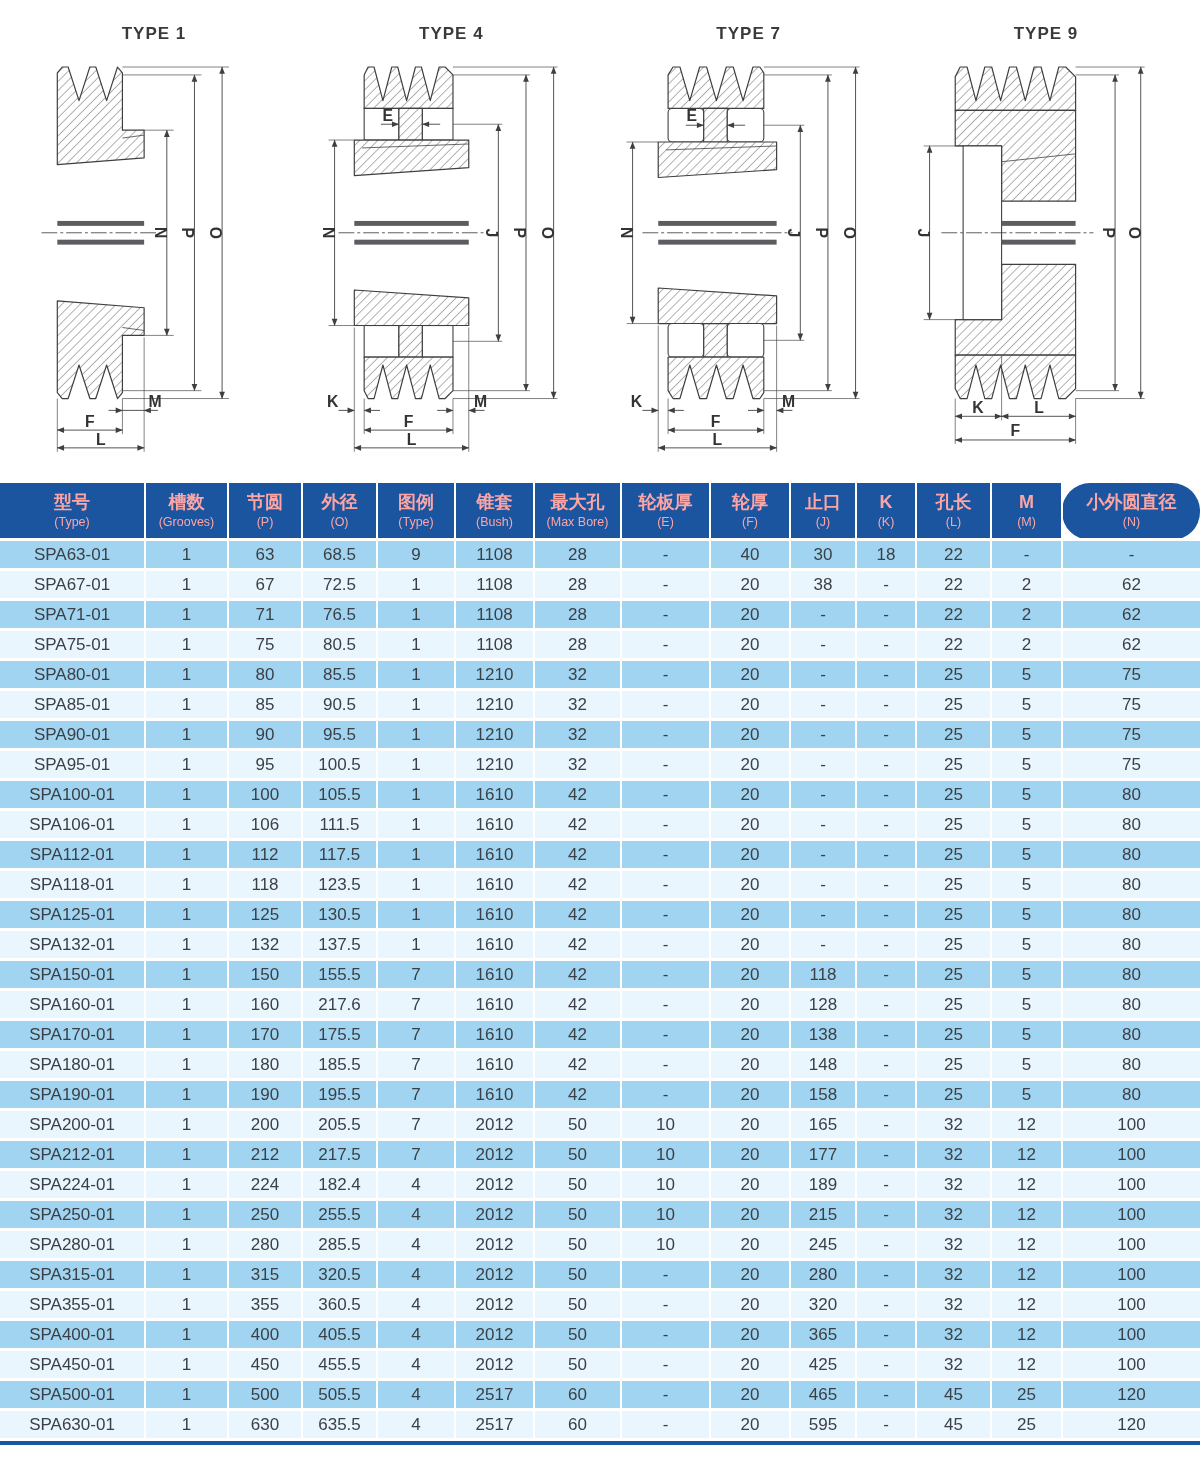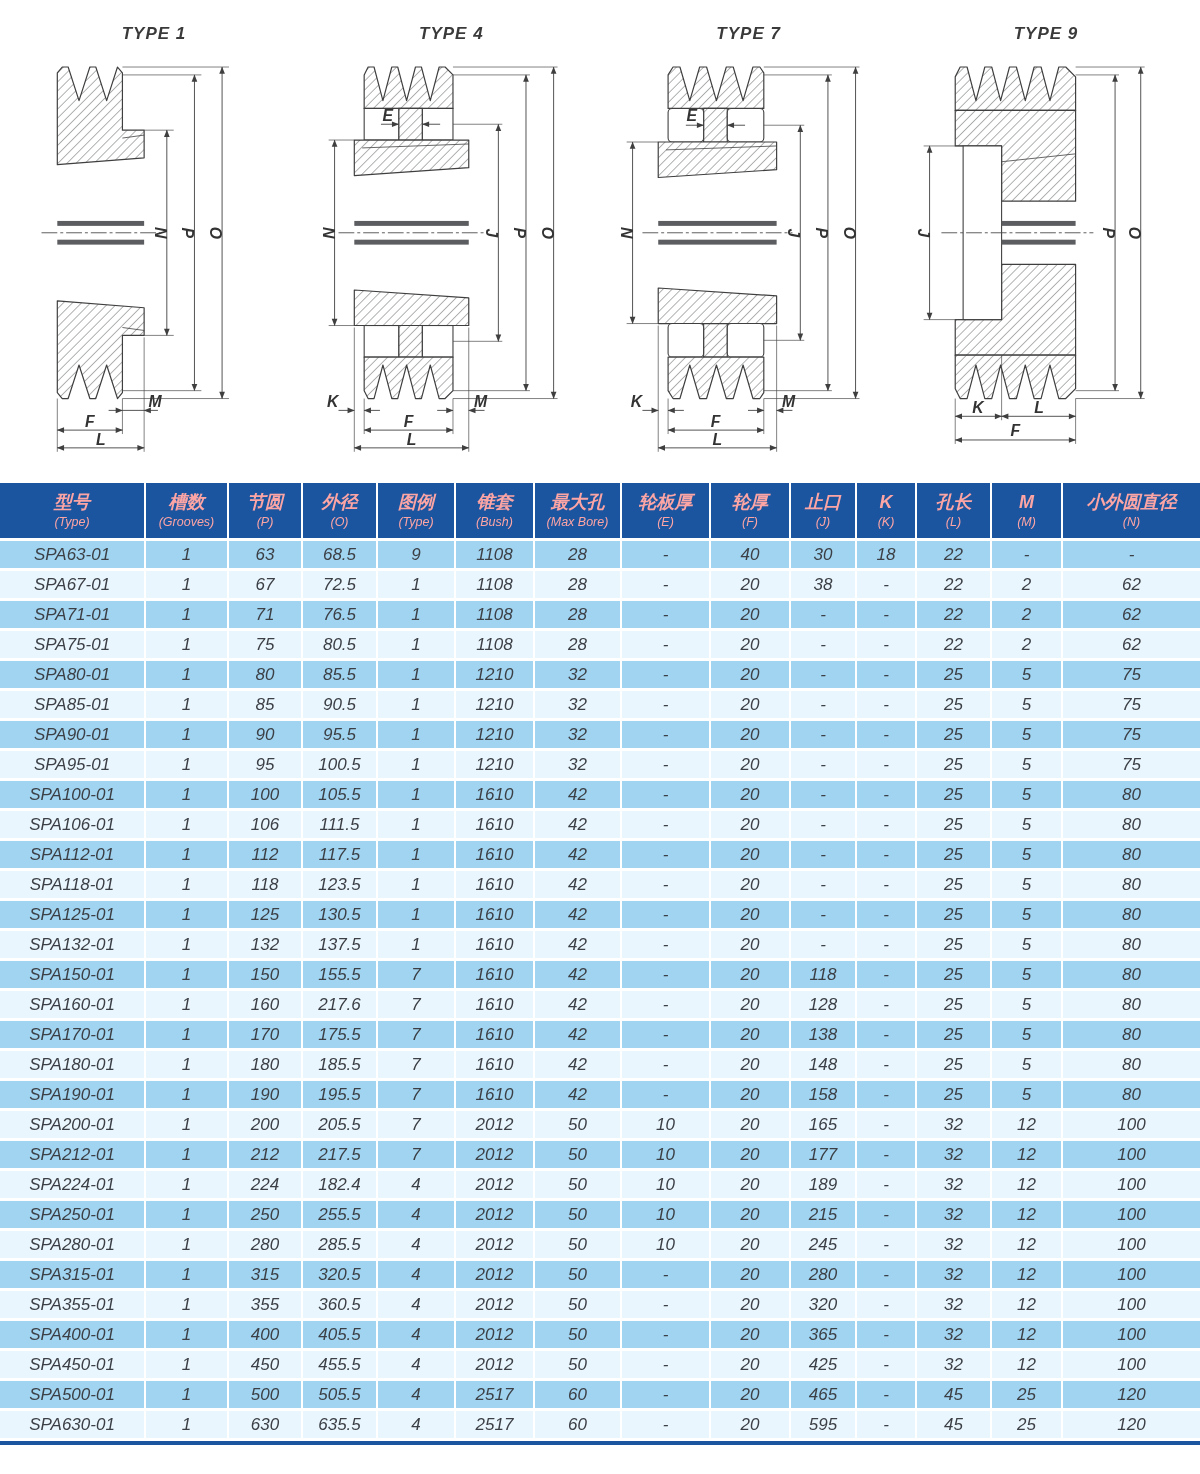--- a/index.html
+++ b/index.html
@@ -1,17 +1,17 @@
 <!DOCTYPE html>
 <html><head>
 <meta charset="utf-8">
 <style>
   html,body{margin:0;padding:0;background:#ffffff;}
   body{width:1200px;font-family:"Liberation Sans","DejaVu Sans",sans-serif;}
-  .page{width:1200px;font-style:italic;}
+  .page{width:1200px;}
 
   
   .drawings{height:483px;box-sizing:border-box;display:flex;justify-content:space-between;
             padding:24px 6px 0 6px;background:#fff;}
   .drawing{width:296px;display:flex;flex-direction:column;align-items:center;}
   .drawing-title{font-size:17px;font-weight:bold;color:#3a3a3a;letter-spacing:1px;height:23px;margin-bottom:4px;}
   svg.dwg{width:296px;height:405px;display:block;}
   .outl{stroke:#3f3f3f;stroke-width:1.2;fill:url(#hatch);stroke-linejoin:round;}
   .white{fill:#ffffff;stroke:#3f3f3f;stroke-width:1.1;}
   .band{fill:#5c5d60;stroke:none;}
@@ -25,21 +25,21 @@
        font-family:"Liberation Sans","DejaVu Sans",sans-serif;}
 
   
   table.spec{border-collapse:collapse;table-layout:fixed;width:1200px;}
   col.c1{width:145px}col.c2{width:83px}col.c3{width:74px}col.c4{width:75px}
   col.c5{width:78px}col.c6{width:79px}col.c7{width:87px}col.c8{width:89px}
   col.c9{width:80px}col.c10{width:66px}col.c11{width:60px}col.c12{width:75px}
   col.c13{width:71px}col.c14{width:138px}
   thead th{background:#1b549f;color:#fca5a5;height:55px;border-bottom:3px solid #fff;
            border-right:2px solid #fff;vertical-align:middle;padding:0;font-weight:400;}
-  thead th:last-child{border-right:none;}
+  thead th:last-child{border-right:none;border-radius:28px;}
   .h-zh{font-size:18px;font-weight:700;line-height:1.2;}
   .h-en{font-size:12.5px;font-weight:400;margin-top:2px;}
   tbody td{height:27px;border-bottom:3px solid #fff;border-right:2px solid #fff;
            text-align:center;vertical-align:middle;font-size:17px;color:#3c4046;padding:0;line-height:1;}
   tbody td:last-child{border-right:none;}
   tbody tr:nth-child(odd) td{background:#a0d4f1;}
   tbody tr:nth-child(even) td{background:#eaf6fd;}
   .bottom-bar{height:4px;background:#1b549f;}
 </style>
 </head>

